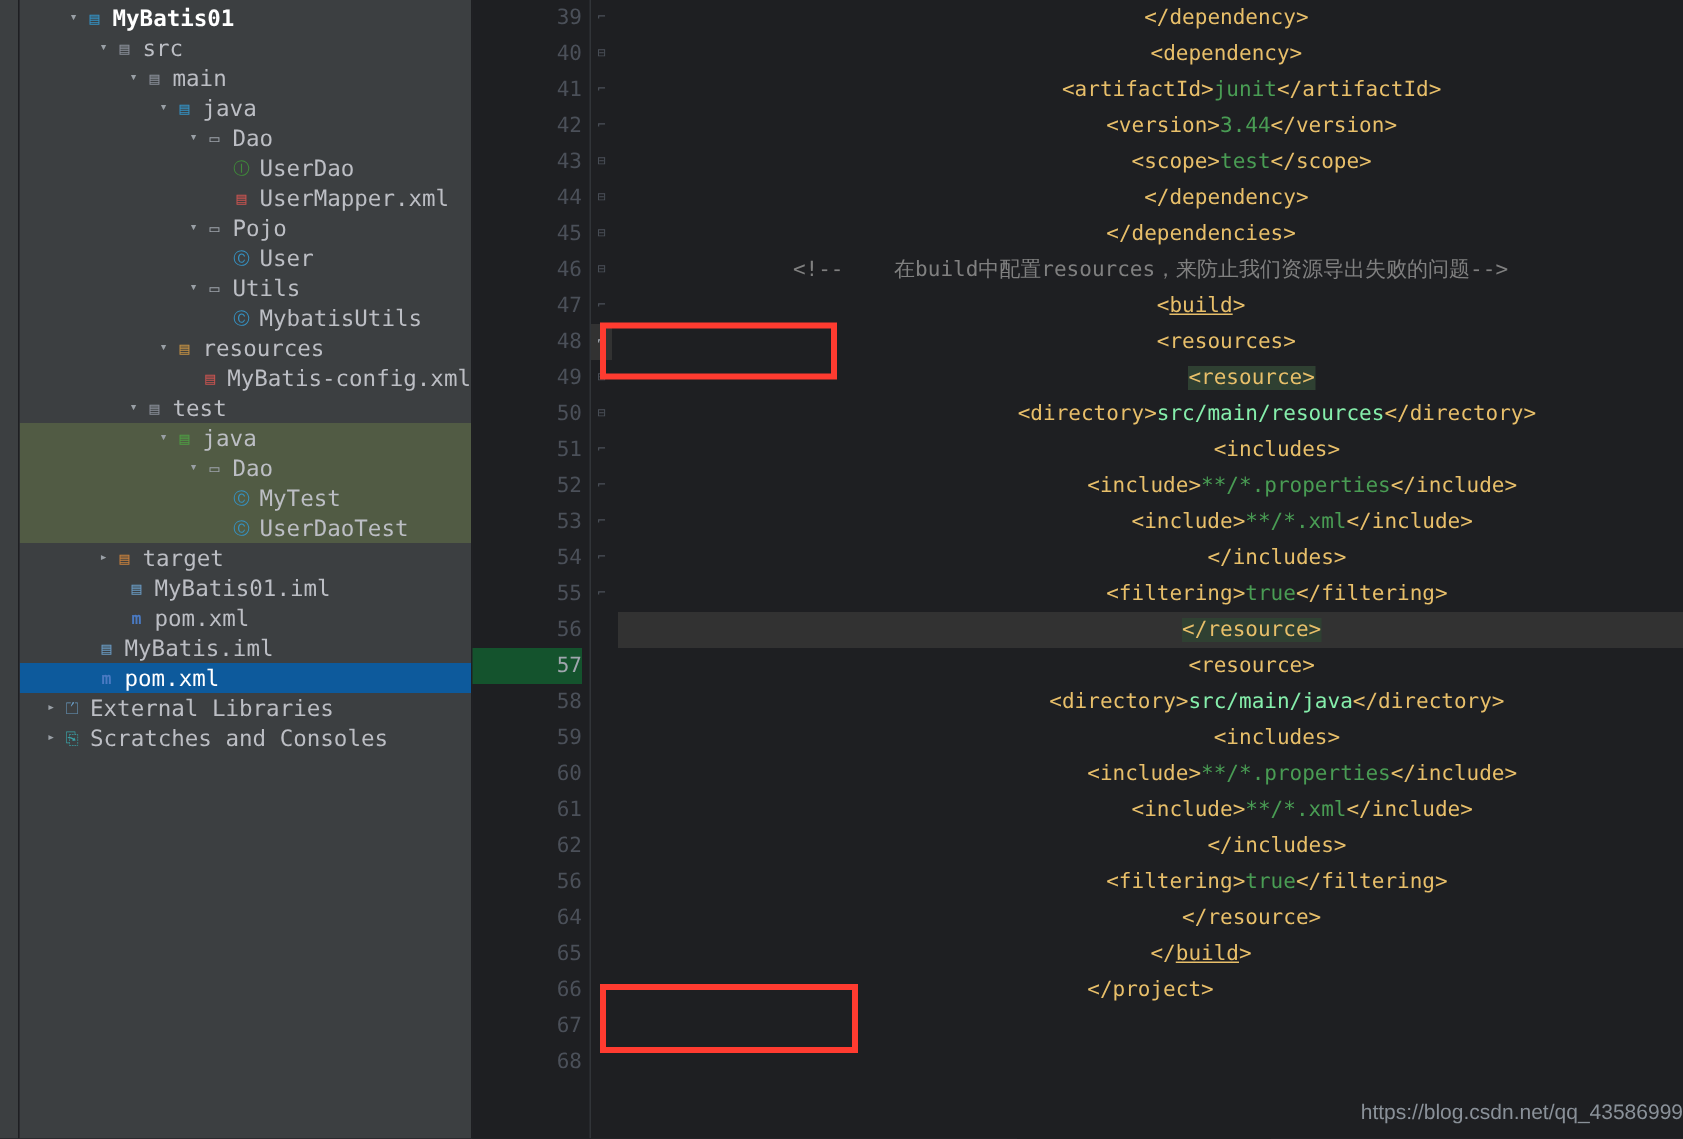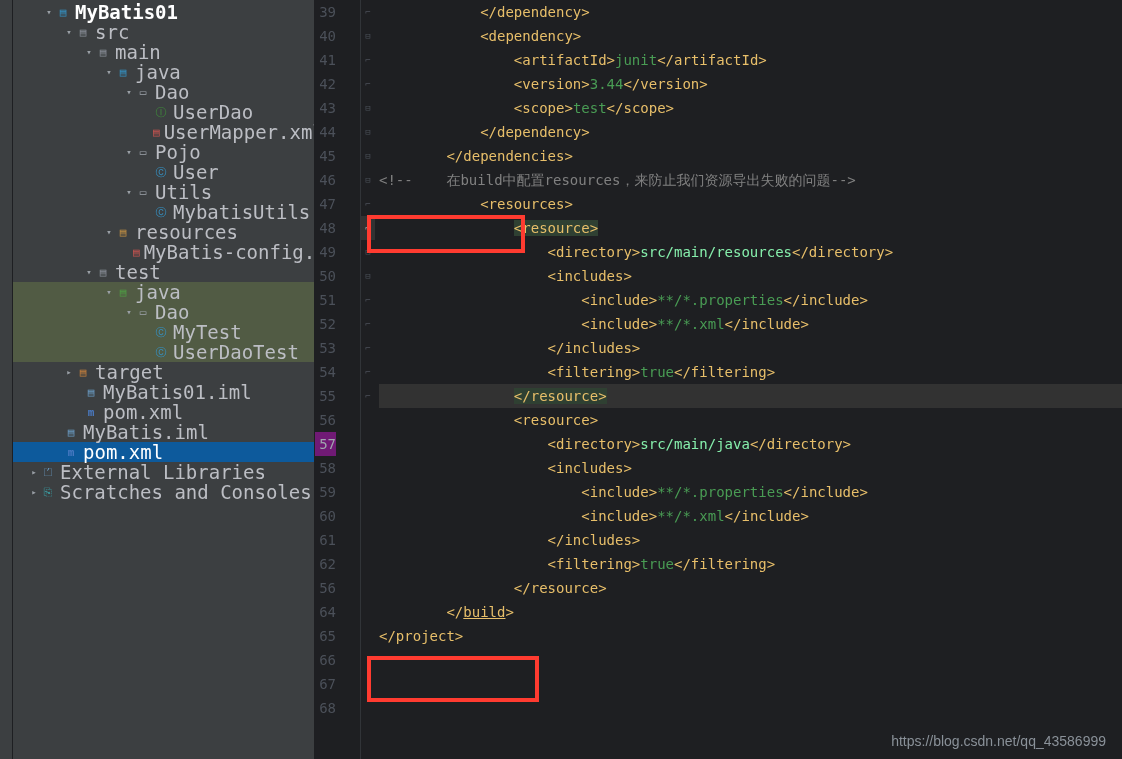--- a/index.html
+++ b/index.html
@@ -27,21 +27,21 @@
     height: 20px;
     color: #bcbec4;
     white-space: nowrap;
     cursor: default;
   }
   .tree-row.sel-file { background: #0d5a9c; color: #fff; }
   .tree-row.sel-file .tree-label { color:#fff; }
   .tree-row.hl { background: #515b44; }
   .tree-arrow { width: 12px; text-align:center; color:#9aa0a6; font-size:9px; }
   .tree-icon { width:16px; height:16px; display:flex; align-items:center; justify-content:center; margin-right:4px; font-size:11px; }
-  .tree-label { font-size:19px; }
+  .tree-label { font-size:15px; }
   .bold { color:#fff; font-weight:bold; }
   .ico-folder { color:#8a8f99; }
   .ico-folder-src { color:#3592c4; }
   .ico-folder-test { color:#4f9c44; }
   .ico-folder-res { color:#c29044; }
   .ico-folder-pkg { color:#9da3ab; }
   .ico-class   { color:#3592c4; }
   .ico-iface   { color:#3f8a3a; }
   .ico-xml     { color:#c75450; }
   .ico-m       { color:#4a7ac3; font-weight:bold; }
@@ -51,44 +51,44 @@
   
   .editor {
     flex: 1;
     display: flex;
     background: #1e1f22;
     font-size: 14px;
     line-height: 24px;
     position: relative;
   }
   .gutter {
-    width: 46px;
+    width: 79px;
     text-align: right;
     color: #4b5059;
     background: #1e1f22;
-    padding-right: 24px;
+    padding-right: 5px;
     border-right: 1px solid #313438;
     user-select: none;
   }
   .fold-col { width: 14px; color:#4b5059; font-size:9px; text-align:center; }
-  .code-col { flex:1; padding-left: 4px; position:relative; }
+  .code-col { flex:1; padding-left: 4px; position:relative;text-align:center; }
   .code-line { white-space: pre; display:block; height:24px; }
   .line57 { background:#323232; }      
   .tag  { color:#e8bf6a; }
   .tkey { color:#e8bf6a; text-decoration: underline; text-decoration-color:#e8bf6a; }
   .txt  { color:#499c54; }      
   .path { color:#86efac; }
   .cmt  { color:#808080; }
   .cmtCN{ color:#808080; }
   .hl-res { background:#2f4032; }  
   
   .redbox { position:absolute; border:4px solid #ff3b30; pointer-events:none; }
   
   .watermark {
-    position:absolute; right:16px; bottom:10px;
+    position:absolute; right:0; bottom:10px;
     color:#8a9199; font-size:14px; font-family:Arial,Helvetica,sans-serif;margin-top:40px;
   }
   
   .rail {
     position:absolute; left:0; top:0; width:13px; height:100%;
     background:#3c3f41; border-right:1px solid #1e1f22;
     writing-mode:vertical-rl; color:#8a8f99; font-size:10px;
   }
   .tree { margin-left:13px; width:302px; }
 </style>
@@ -228,21 +228,21 @@
         <div>47</div>
         <div>48</div>
         <div>49</div>
         <div>50</div>
         <div>51</div>
         <div>52</div>
         <div>53</div>
         <div>54</div>
         <div>55</div>
         <div>56</div>
-        <div style="background:#701a75;color:#a0a6ae">57</div>
+        <div style="background:#14532d;color:#a0a6ae">57</div>
         <div>58</div>
         <div>59</div>
         <div>60</div>
         <div>61</div>
         <div>62</div>
         <div>56</div>
         <div>64</div>
         <div>65</div>
         <div>66</div>
         <div>67</div>
@@ -283,20 +283,21 @@
     <div class="code-col" id="code">
 
 <span class="code-line"><span class="tag">            &lt;/dependency&gt;</span></span>
 <span class="code-line"><span class="tag">            &lt;dependency&gt;</span></span>
 <span class="code-line"><span class="tag">                &lt;artifactId&gt;</span><span class="txt">junit</span><span class="tag">&lt;/artifactId&gt;</span></span>
 <span class="code-line"><span class="tag">                &lt;version&gt;</span><span class="txt">3.44</span><span class="tag">&lt;/version&gt;</span></span>
 <span class="code-line"><span class="tag">                &lt;scope&gt;</span><span class="txt">test</span><span class="tag">&lt;/scope&gt;</span></span>
 <span class="code-line"><span class="tag">            &lt;/dependency&gt;</span></span>
 <span class="code-line"><span class="tag">        &lt;/dependencies&gt;</span></span>
 <span class="code-line"><span class="cmt">&lt;!--    </span><span class="cmtCN">在build中配置resources，来防止我们资源导出失败的问题</span><span class="cmt">--&gt;</span></span>
+<span class="code-line"><span class="tag">        &lt;</span><span class="tkey">build</span><span class="tag">&gt;</span></span>
 <span class="code-line"><span class="tag">            &lt;resources&gt;</span></span>
 <span class="code-line"><span class="tag">                </span><span class="hl-res tag">&lt;resource&gt;</span></span>
 <span class="code-line"><span class="tag">                    &lt;directory&gt;</span><span class="path">src/main/resources</span><span class="tag">&lt;/directory&gt;</span></span>
 <span class="code-line"><span class="tag">                    &lt;includes&gt;</span></span>
 <span class="code-line"><span class="tag">                        &lt;include&gt;</span><span class="txt">**/*.properties</span><span class="tag">&lt;/include&gt;</span></span>
 <span class="code-line"><span class="tag">                        &lt;include&gt;</span><span class="txt">**/*.xml</span><span class="tag">&lt;/include&gt;</span></span>
 <span class="code-line"><span class="tag">                    &lt;/includes&gt;</span></span>
 <span class="code-line"><span class="tag">                    &lt;filtering&gt;</span><span class="txt">true</span><span class="tag">&lt;/filtering&gt;</span></span>
 <span class="code-line line57"><span class="tag">                </span><span class="hl-res tag">&lt;/resource&gt;</span></span>
 <span class="code-line"><span class="tag">                &lt;resource&gt;</span></span>

